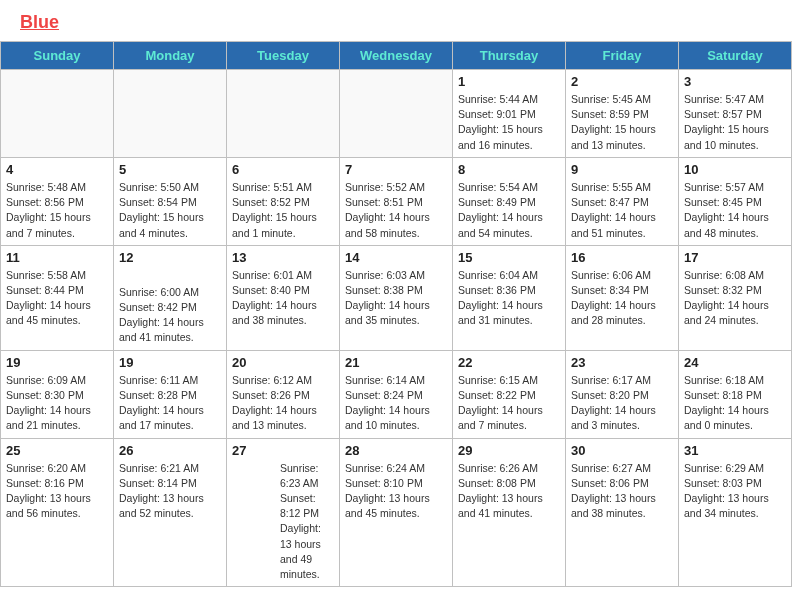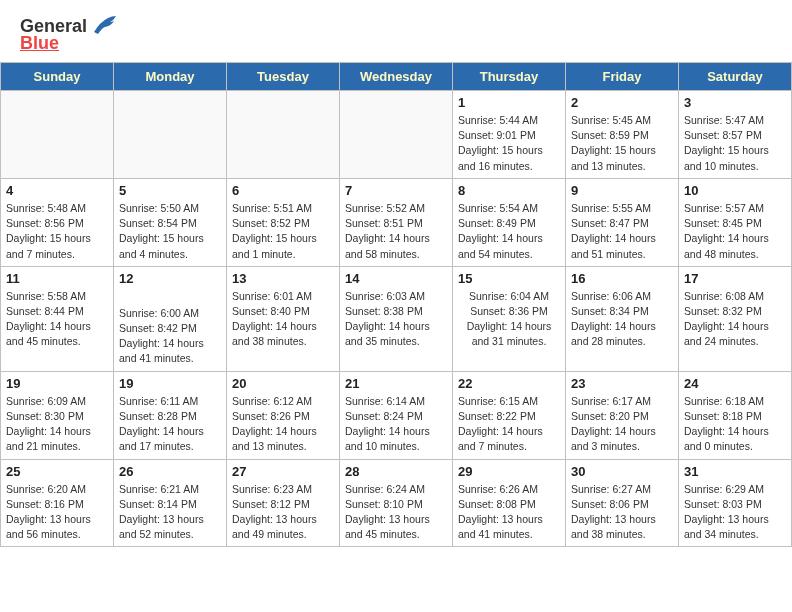--- a/index.html
+++ b/index.html
@@ -9,21 +9,21 @@
     .logo { display: flex; flex-direction: column; align-items: flex-start; margin-right: auto; }
     .logo-text { display: flex; align-items: baseline; }
 
     .title-block { text-align: right; }
     .month-year { font-size: 38px; color: #333; font-weight: normal; }
     .location { font-size: 15px; color: #555; margin-top: 2px; }
 
     .calendar { width: 100%; border-collapse: collapse; margin: 0; }
     .calendar th {
       background-color: #2a6aad;
-      color: #fef9c3;
+      color: #5eead4;
       text-align: center;
       padding: 6px 4px;
       font-size: 13px;
       border: 1px solid #c0c0c0;
     }
     .calendar td {
       border: 1px solid #c0c0c0;
       vertical-align: top;
       padding: 4px 5px;
       font-size: 11px;
@@ -35,28 +35,20 @@
     .calendar td.empty { background: #f9f9f9; }
     .day-num { font-size: 13px; font-weight: bold; margin-bottom: 3px; color: #222; }
     .day-info { line-height: 1.45; color: #333; font-size: 10.5px; }
   </style>
 </head>
 <body>
 
 <div>
   <div class="header">
     <div class="logo">
-      <div style="display:flex;align-items:center;">
-        <div class="logo-text">
-          <span style="font-size:18px;font-weight:bold;color:#333;">General</span>
-        </div>
-        <svg width="28" height="22" viewBox="0 0 28 22" style="margin-left:3px;margin-top:-4px;">
-          <path d="M4,18 Q10,8 18,4 Q22,2 26,2 Q24,6 20,8 Q22,8 24,7 Q21,12 15,13 Q12,14 8,20 Z" fill="#2a6aad"></path>
-        </svg>
-      </div>
       <span style="font-size:18px;font-weight:bold;color:#ef4444;margin-top:-4px;text-decoration:underline;">Blue</span>
     </div>
     <div class="title-block">
       <div class="month-year"></div>
       <div class="location"></div>
     </div>
   </div>
 
   <table class="calendar">
     <thead>
@@ -173,21 +165,21 @@
           </td>
           <td>
             <div class="day-num">14</div>
             <div class="day-info" style="white-space: pre-line;">Sunrise: 6:03 AM
 Sunset: 8:38 PM
 Daylight: 14 hours
 and 35 minutes.</div>
           </td>
           <td>
             <div class="day-num">15</div>
-            <div class="day-info" style="white-space: pre-line; text-align: center;">Sunrise: 6:04 AM
+            <div class="day-info" style="white-space: pre-line;">Sunrise: 6:04 AM
 Sunset: 8:36 PM
 Daylight: 14 hours
 and 31 minutes.</div>
           </td>
           <td>
             <div class="day-num">16</div>
             <div class="day-info" style="white-space: pre-line;">Sunrise: 6:06 AM
 Sunset: 8:34 PM
 Daylight: 14 hours
 and 28 minutes.</div>
@@ -261,21 +253,21 @@
           </td>
           <td>
             <div class="day-num">26</div>
             <div class="day-info" style="white-space: pre-line;">Sunrise: 6:21 AM
 Sunset: 8:14 PM
 Daylight: 13 hours
 and 52 minutes.</div>
           </td>
           <td>
             <div class="day-num">27</div>
-            <div class="day-info" style="white-space: pre-line;">Sunrise: 6:23 AM
+            <div class="day-info" style="white-space: pre-line; margin-left: 48px;">Sunrise: 6:23 AM
 Sunset: 8:12 PM
 Daylight: 13 hours
 and 49 minutes.</div>
           </td>
           <td>
             <div class="day-num">28</div>
             <div class="day-info" style="white-space: pre-line;">Sunrise: 6:24 AM
 Sunset: 8:10 PM
 Daylight: 13 hours
 and 45 minutes.</div>

